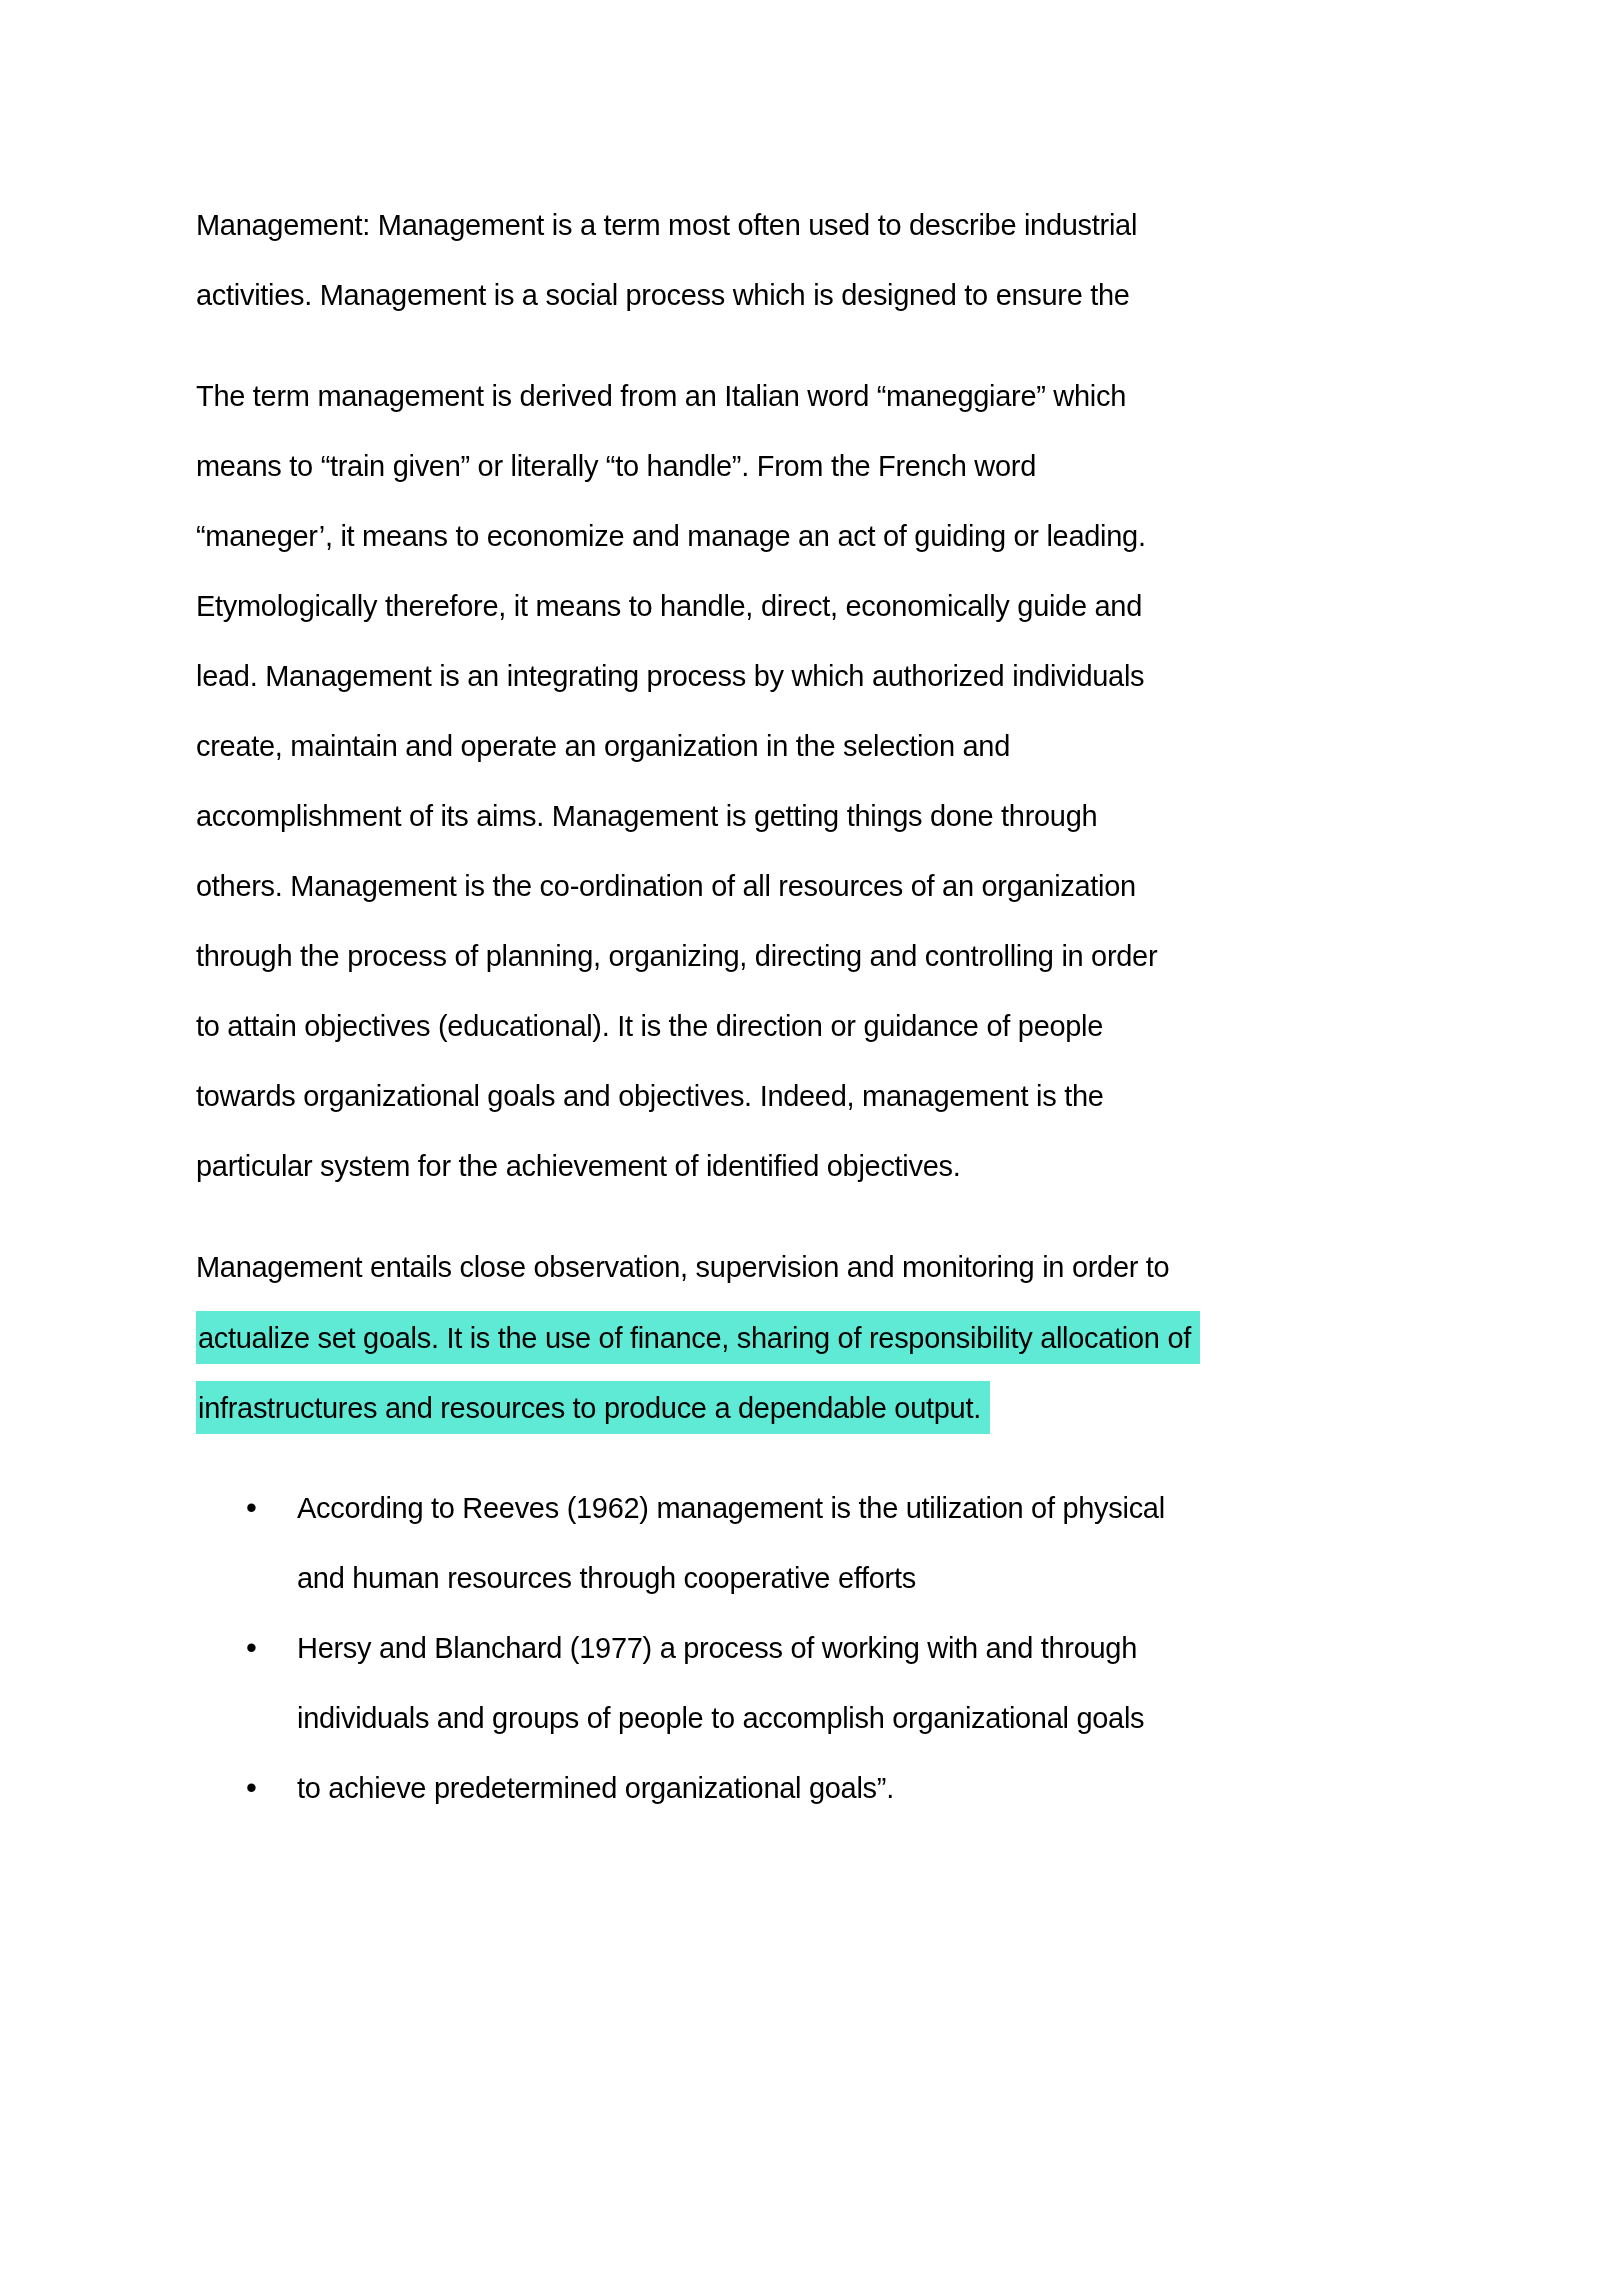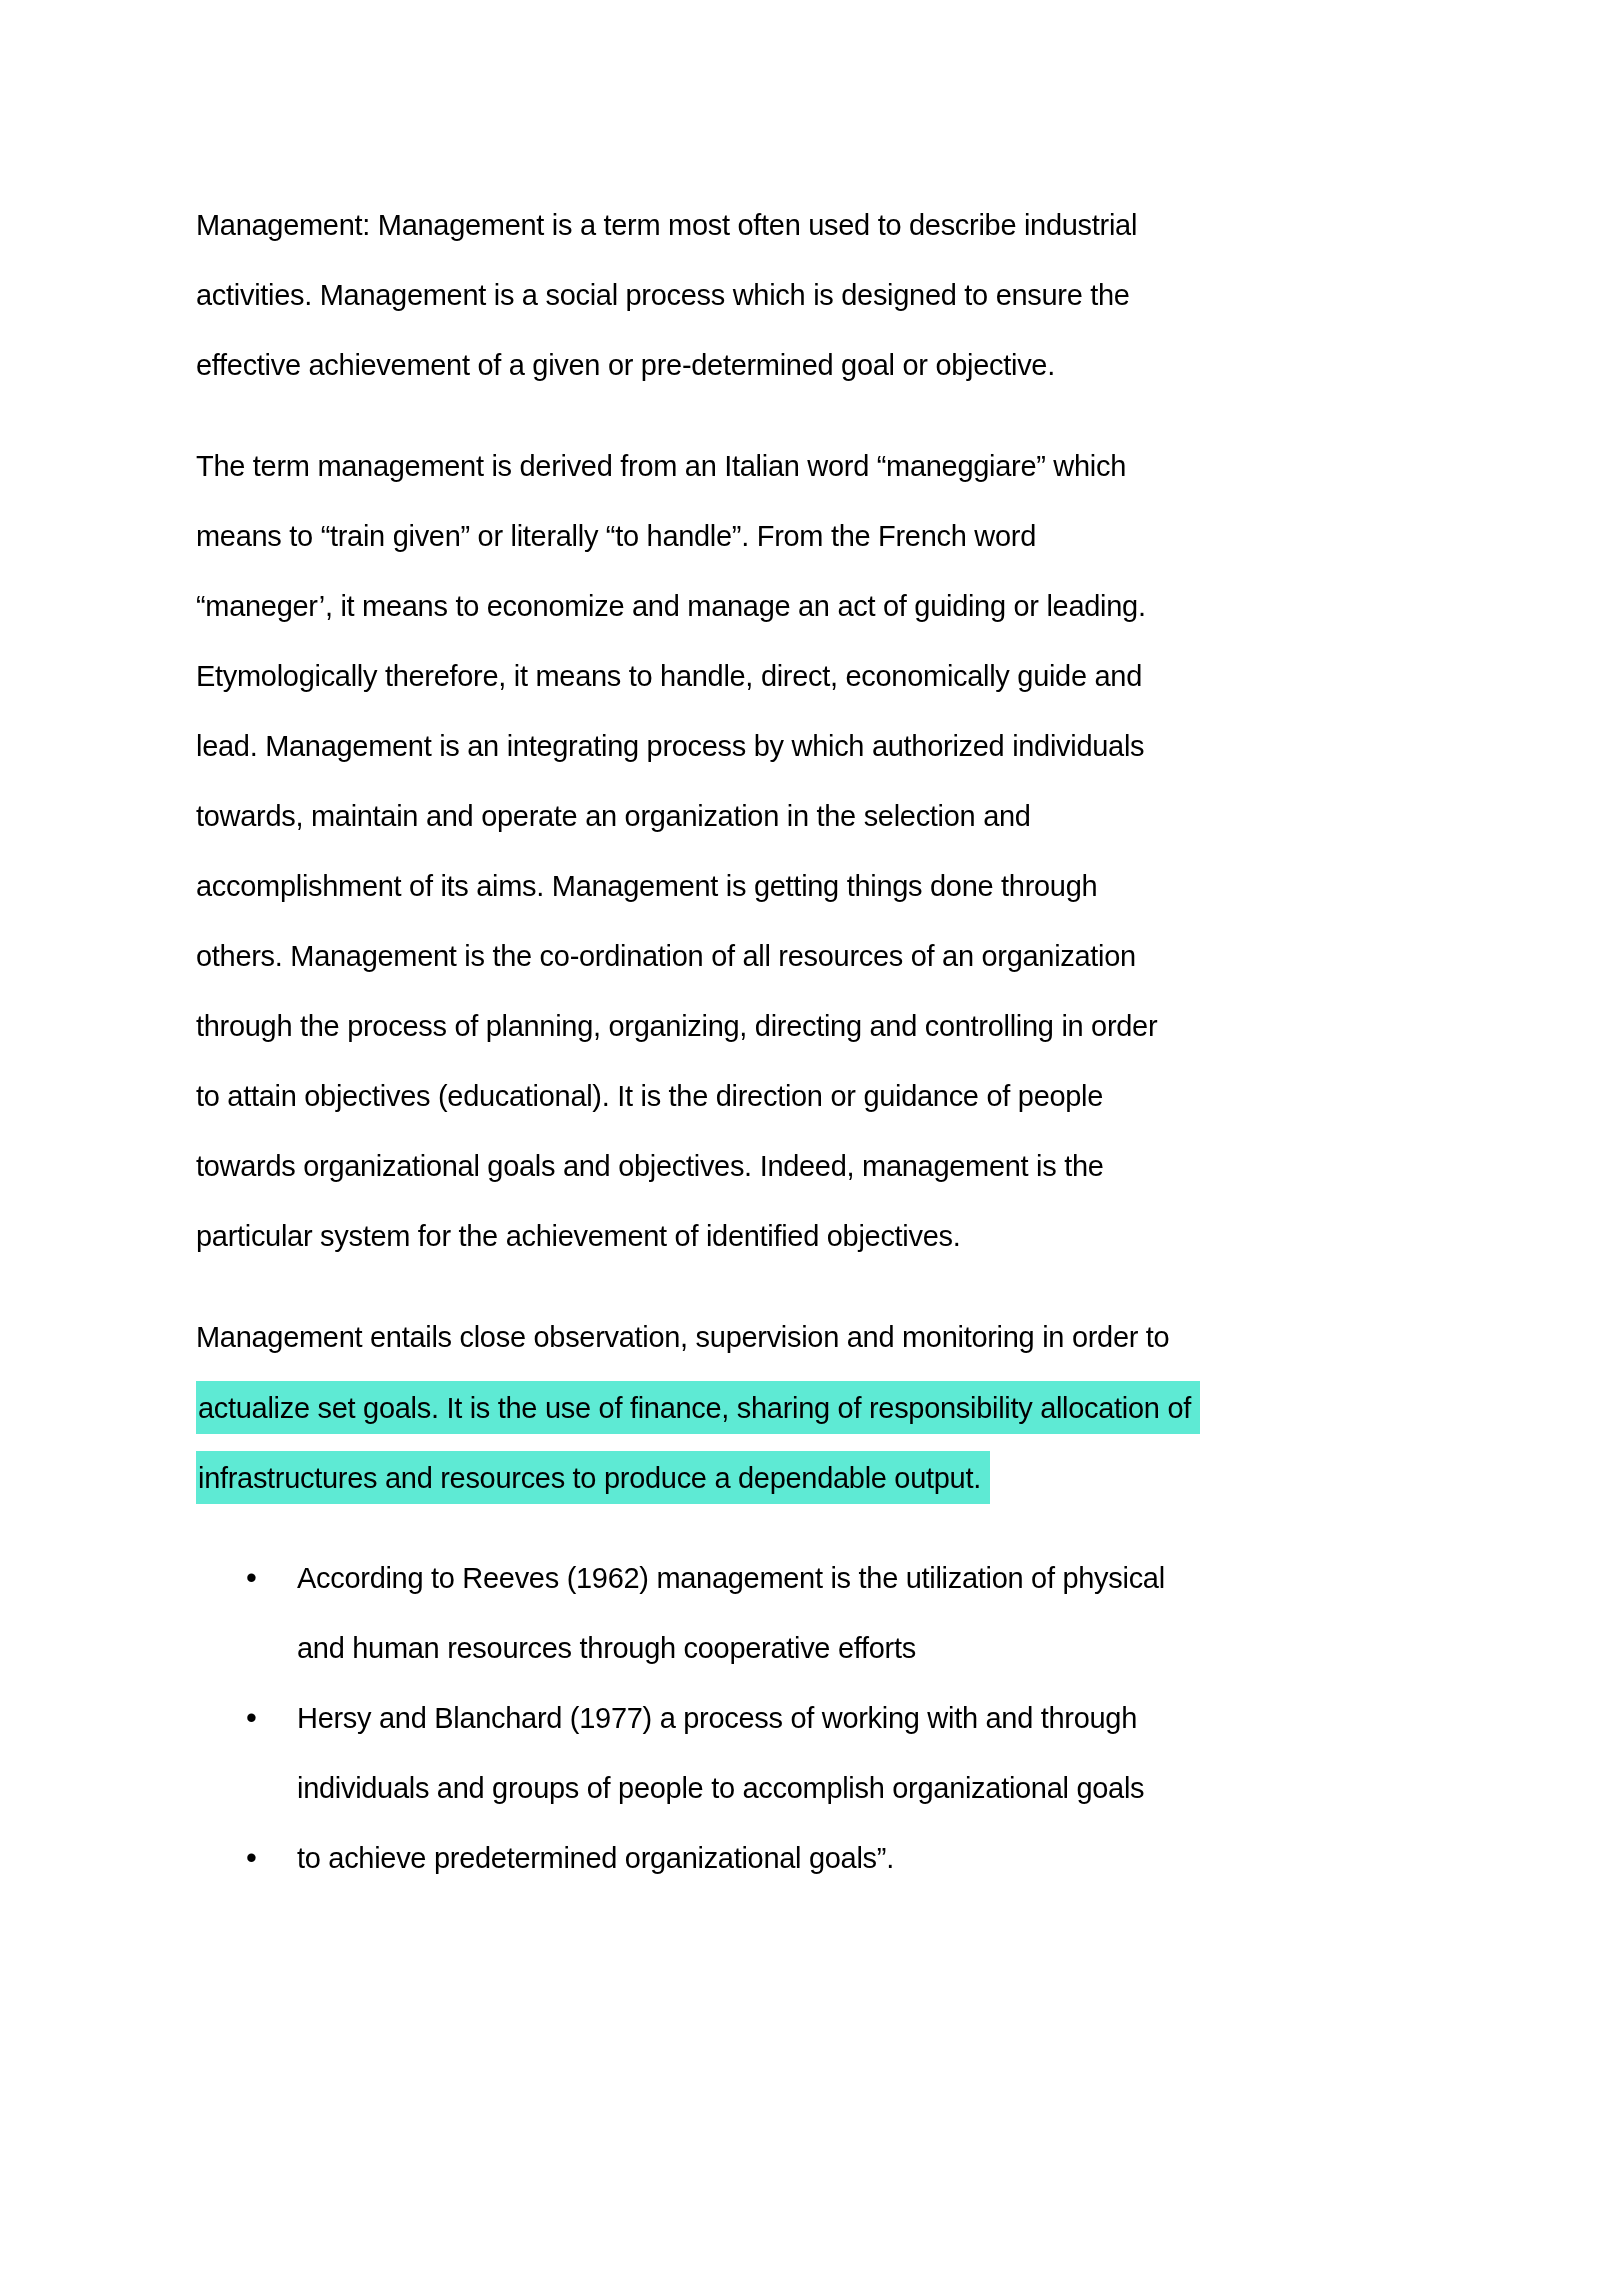--- a/index.html
+++ b/index.html
@@ -51,30 +51,29 @@
 </style>
 </head>
 <body>
 
 <div class="page">
   <div class="doc">
 
     <div class="para">
       <div class="line">Management: Management is a term most often used to describe industrial</div>
       <div class="line">activities. Management is a social process which is designed to ensure the</div>
-      <div class="line">effective achievement of a given or pre-determined goal or objective.</div>
     </div>
 
     <div class="para">
       <div class="line">The term management is derived from an Italian word “maneggiare” which</div>
       <div class="line">means to “train given” or literally “to handle”. From the French word</div>
       <div class="line">“maneger’, it means to economize and manage an act of guiding or leading.</div>
       <div class="line">Etymologically therefore, it means to handle, direct, economically guide and</div>
       <div class="line">lead. Management is an integrating process by which authorized individuals</div>
-      <div class="line">towards, maintain and operate an organization in the selection and</div>
+      <div class="line">create, maintain and operate an organization in the selection and</div>
       <div class="line">accomplishment of its aims. Management is getting things done through</div>
       <div class="line">others. Management is the co-ordination of all resources of an organization</div>
       <div class="line">through the process of planning, organizing, directing and controlling in order</div>
       <div class="line">to attain objectives (educational). It is the direction or guidance of people</div>
       <div class="line">towards organizational goals and objectives. Indeed, management is the</div>
       <div class="line">particular system for the achievement of identified objectives.</div>
     </div>
 
     <div class="para">
       <div class="line">Management entails close observation, supervision and monitoring in order to</div>

